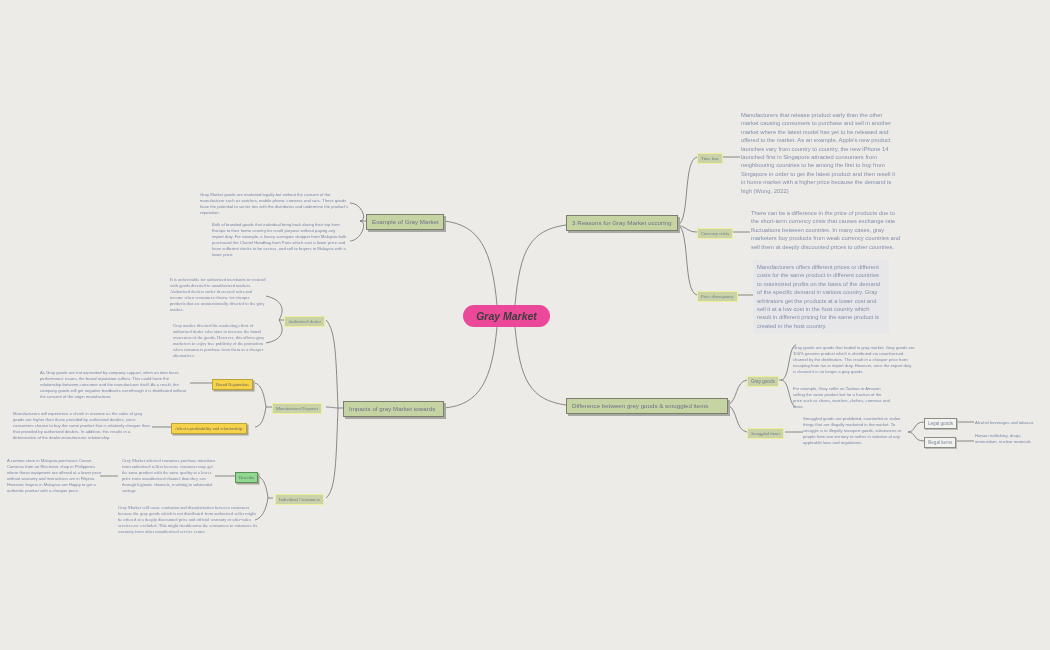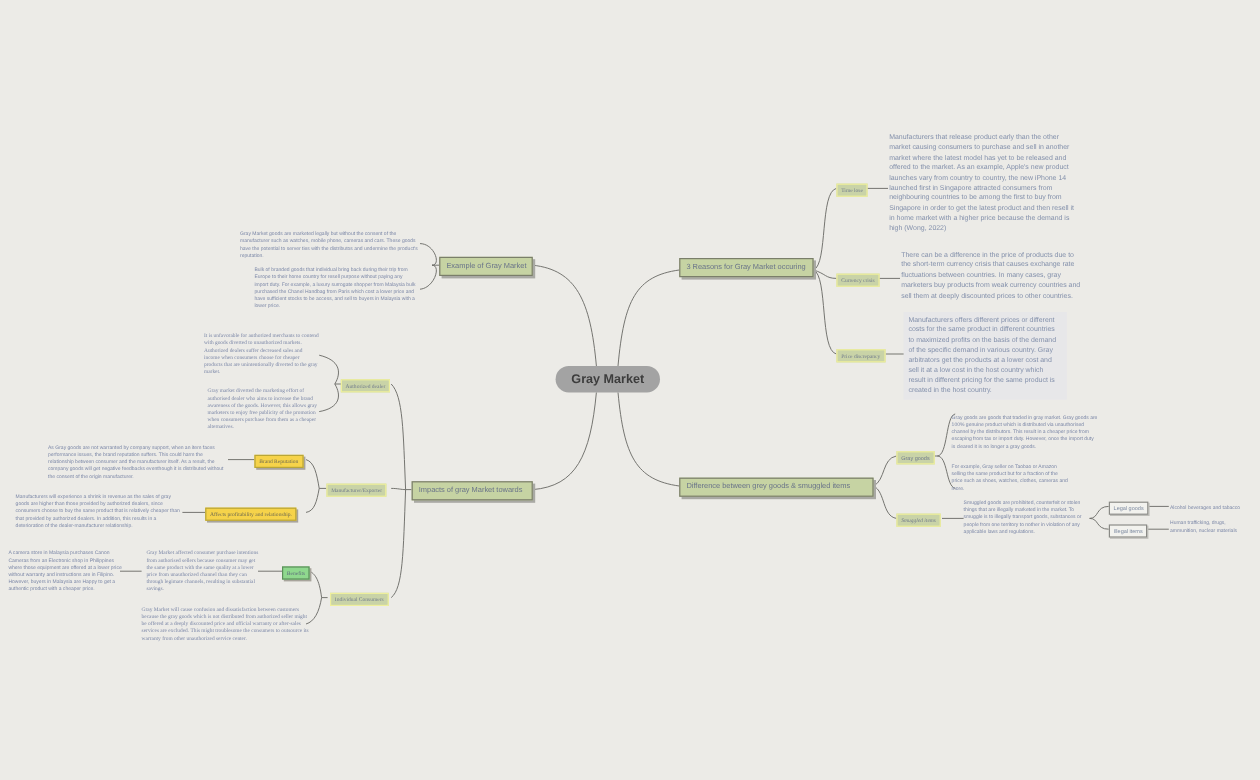--- a/index.html
+++ b/index.html
@@ -1,19 +1,19 @@
 <!DOCTYPE html>
 <html><head>
 <meta charset="utf-8">
 <style>
   html,body{margin:0;padding:0;}
   body{width:1050px;height:650px;background:#ecebe7;position:relative;overflow:hidden;font-family:"Liberation Sans",sans-serif;}
   svg.lines{position:absolute;left:0;top:0;width:1050px;height:650px;pointer-events:none;}
   .node{position:absolute;box-sizing:border-box;white-space:nowrap;}
-  .central{left:463px;top:305px;width:87px;height:22px;border-radius:11px;background:#a3a3a3;color:#3d3d3d;font-weight:bold;font-size:10.5px;display:flex;align-items:center;justify-content:center;}
+  .central{left:463px;top:305px;width:87px;height:22px;border-radius:11px;background:#ec4899;color:#3d3d3d;font-weight:bold;font-style:italic;font-size:10.5px;display:flex;align-items:center;justify-content:center;}
   .main{background:#c6d3a3;border:1px solid #7a7e6a;box-shadow:2px 2px 0 #a9a9a4;color:#6a7489;font-size:6.2px;padding:3px 5px;line-height:1.35;}
   .sub{background:#c9d3a7;border:1px solid #eeef9c;color:#707a8c;font-size:4.6px;padding:2px 3px;font-family:"Liberation Serif",serif;}
   .sub.sans{font-family:"Liberation Sans",sans-serif;}
   .yellow{background:#f6d34a;border:1px solid #b9a637;box-shadow:1.5px 1.5px 0 #a8a49c;color:#6e6a50;}
   .green{background:#8fd88e;border:1px solid #5c8f5a;box-shadow:1.5px 1.5px 0 #a8a49c;color:#5f6f7c;}
   .white{background:#f2f2ee;border:1px solid #8a8a86;box-shadow:1px 1px 0 #bdbdb8;color:#7d8aa0;font-size:4.6px;padding:2px 3px;}
   .txt{position:absolute;color:#7b87a7;font-size:4.2px;line-height:1.45;white-space:normal;}
   .txt.big{font-size:5.8px;line-height:1.45;color:#8390ab;}
   .txt.serif{font-family:"Liberation Serif",serif;font-size:4.5px;line-height:1.35;}
   .boxed{background:#e7e7e9;padding:3px 4px;}

